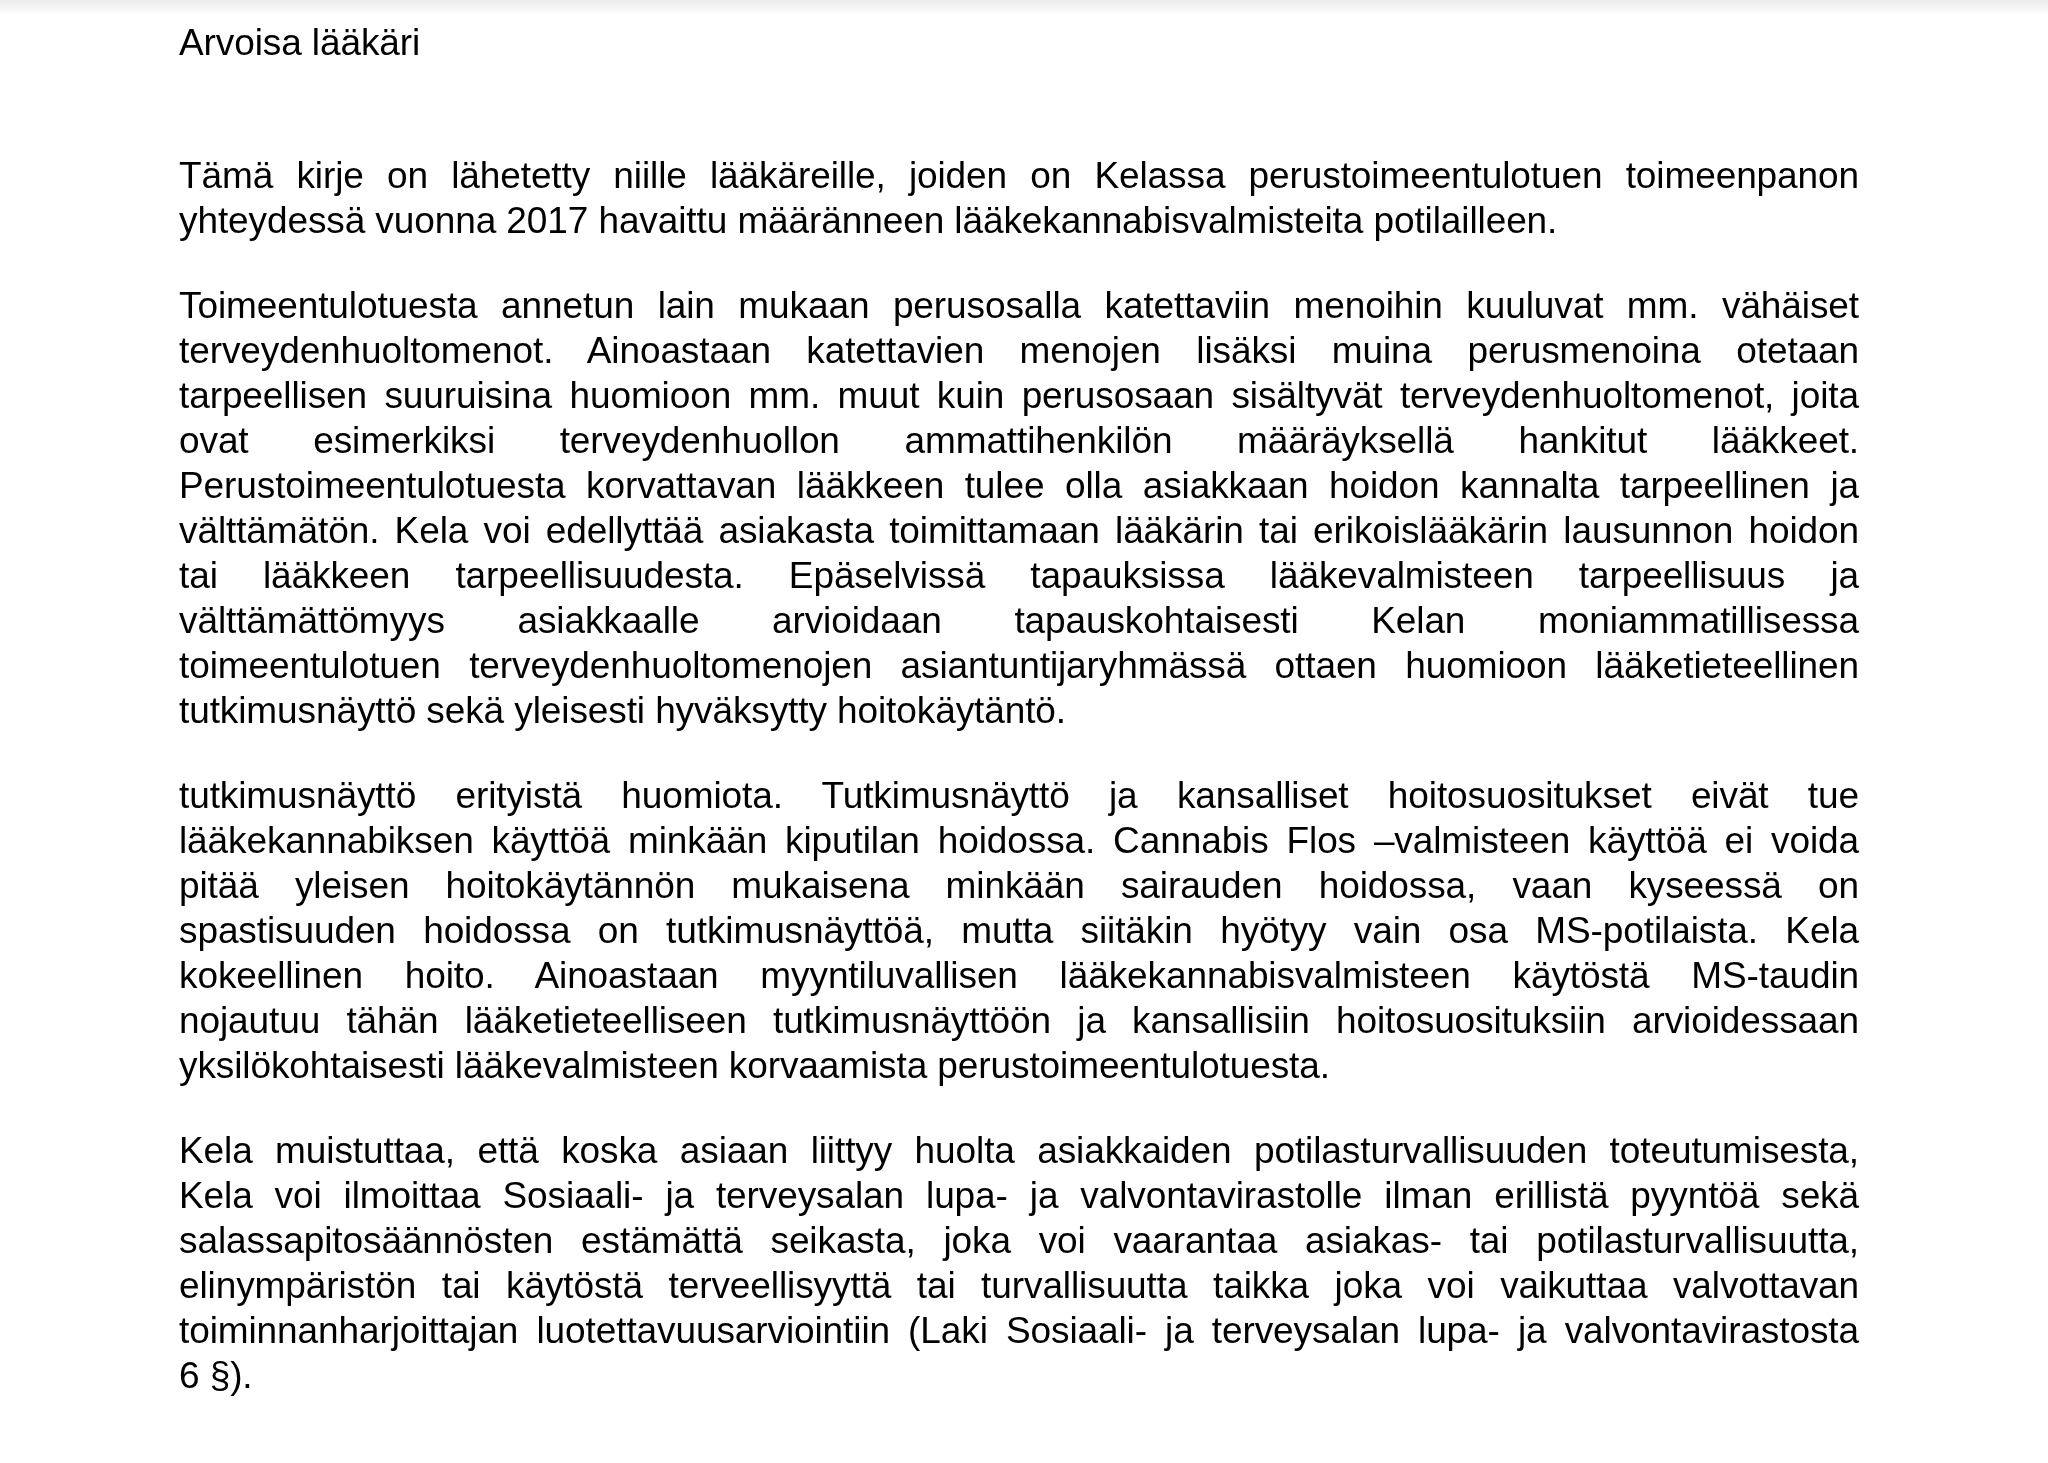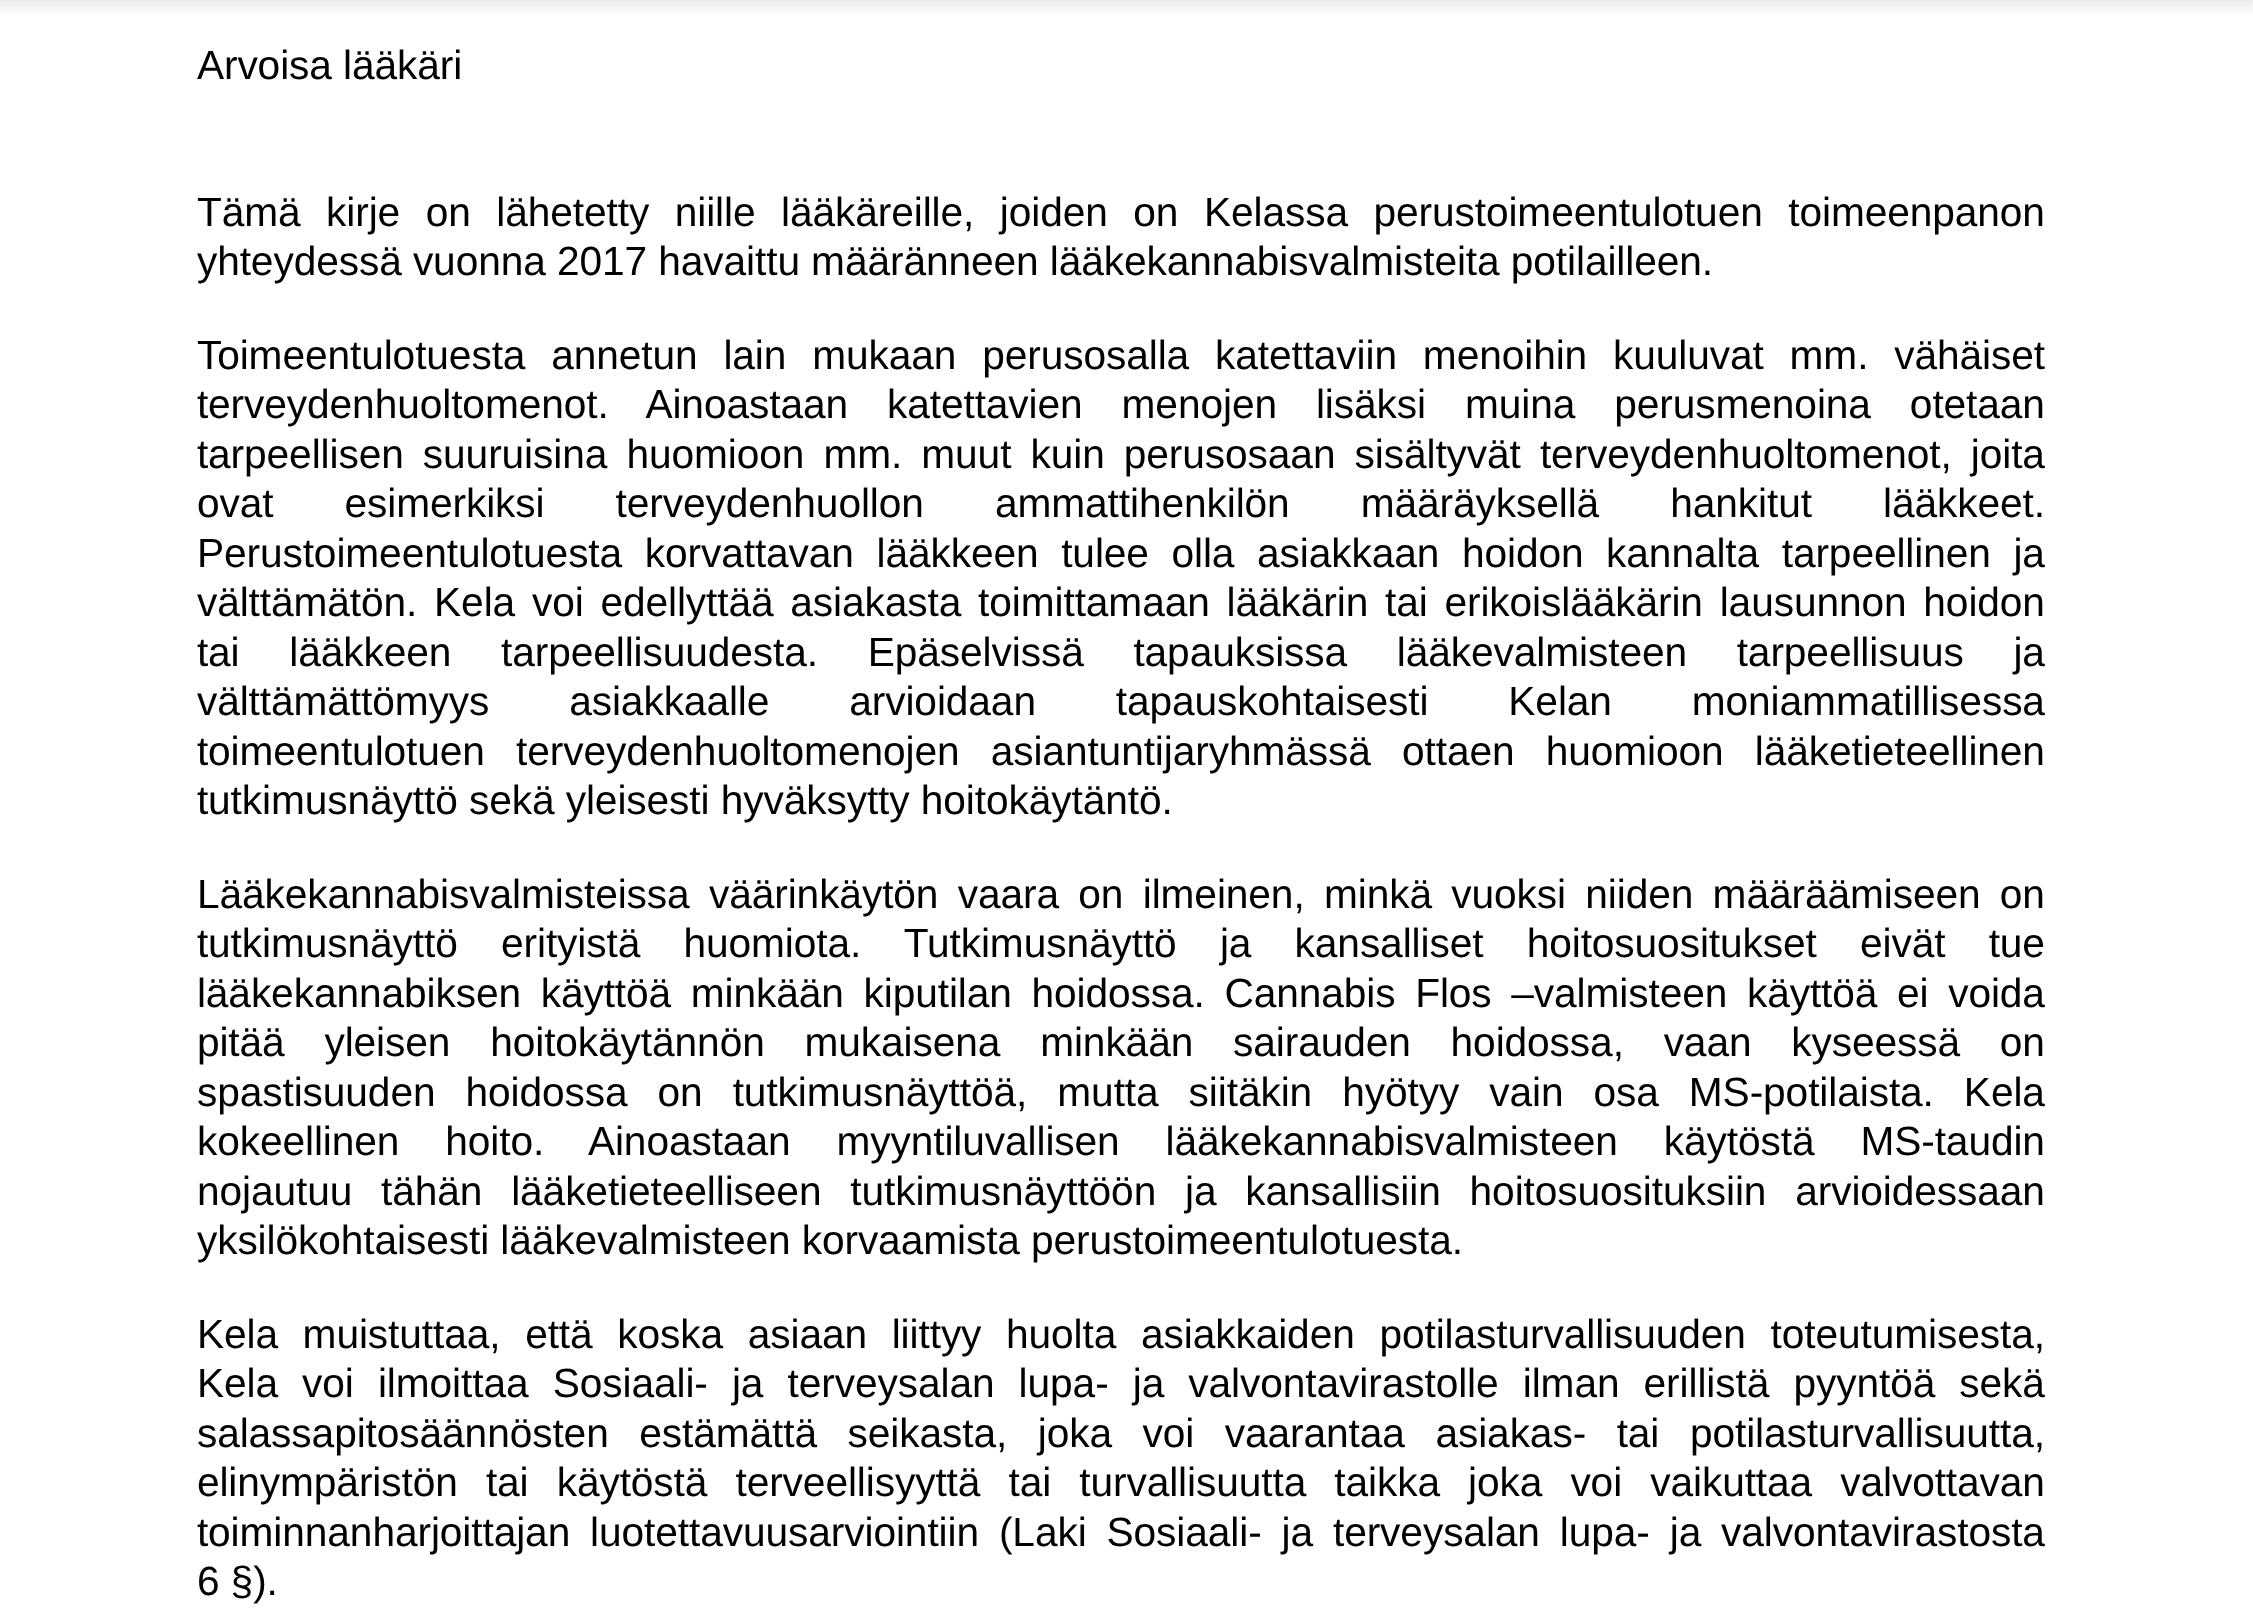--- a/index.html
+++ b/index.html
@@ -30,21 +30,21 @@
     color: #000000;
     font-size: 37px;
     line-height: 45px;
     letter-spacing: -0.1px;
     hyphens: none;
     -webkit-hyphens: none;
   }
   .salutation {
     font-size: 37px;
     font-weight: 400;
-    margin: 17px 0 88px 0;
+    margin: 0 0 88px 0;
     line-height: 45px;
     text-align: left;
   }
   .paragraph {
     margin: 0 0 40px 0;
   }
   .line {
     text-align: justify;
     text-align-last: justify;
     white-space: normal;
@@ -72,21 +72,20 @@
         <div class="line">tarpeellisen suuruisina huomioon mm. muut kuin perusosaan sisältyvät terveydenhuoltomenot, joita</div>
         <div class="line">ovat esimerkiksi terveydenhuollon ammattihenkilön määräyksellä hankitut lääkkeet.</div>
         <div class="line">Perustoimeentulotuesta korvattavan lääkkeen tulee olla asiakkaan hoidon kannalta tarpeellinen ja</div>
         <div class="line">välttämätön. Kela voi edellyttää asiakasta toimittamaan lääkärin tai erikoislääkärin lausunnon hoidon</div>
         <div class="line">tai lääkkeen tarpeellisuudesta. Epäselvissä tapauksissa lääkevalmisteen tarpeellisuus ja</div>
         <div class="line">välttämättömyys asiakkaalle arvioidaan tapauskohtaisesti Kelan moniammatillisessa</div>
         <div class="line">toimeentulotuen terveydenhuoltomenojen asiantuntijaryhmässä ottaen huomioon lääketieteellinen</div>
         <div class="line last">tutkimusnäyttö sekä yleisesti hyväksytty hoitokäytäntö.</div>
       </div>
       <div class="paragraph">
-        <div class="line">Lääkekannabisvalmisteissa väärinkäytön vaara on ilmeinen, minkä vuoksi niiden määräämiseen on</div>
         <div class="line">tutkimusnäyttö erityistä huomiota. Tutkimusnäyttö ja kansalliset hoitosuositukset eivät tue</div>
         <div class="line">lääkekannabiksen käyttöä minkään kiputilan hoidossa. Cannabis Flos –valmisteen käyttöä ei voida</div>
         <div class="line">pitää yleisen hoitokäytännön mukaisena minkään sairauden hoidossa, vaan kyseessä on</div>
         <div class="line">spastisuuden hoidossa on tutkimusnäyttöä, mutta siitäkin hyötyy vain osa MS-potilaista. Kela</div>
         <div class="line">kokeellinen hoito. Ainoastaan myyntiluvallisen lääkekannabisvalmisteen käytöstä MS-taudin</div>
         <div class="line">nojautuu tähän lääketieteelliseen tutkimusnäyttöön ja kansallisiin hoitosuosituksiin arvioidessaan</div>
         <div class="line last">yksilökohtaisesti lääkevalmisteen korvaamista perustoimeentulotuesta.</div>
       </div>
       <div class="paragraph">
         <div class="line">Kela muistuttaa, että koska asiaan liittyy huolta asiakkaiden potilasturvallisuuden toteutumisesta,</div>

